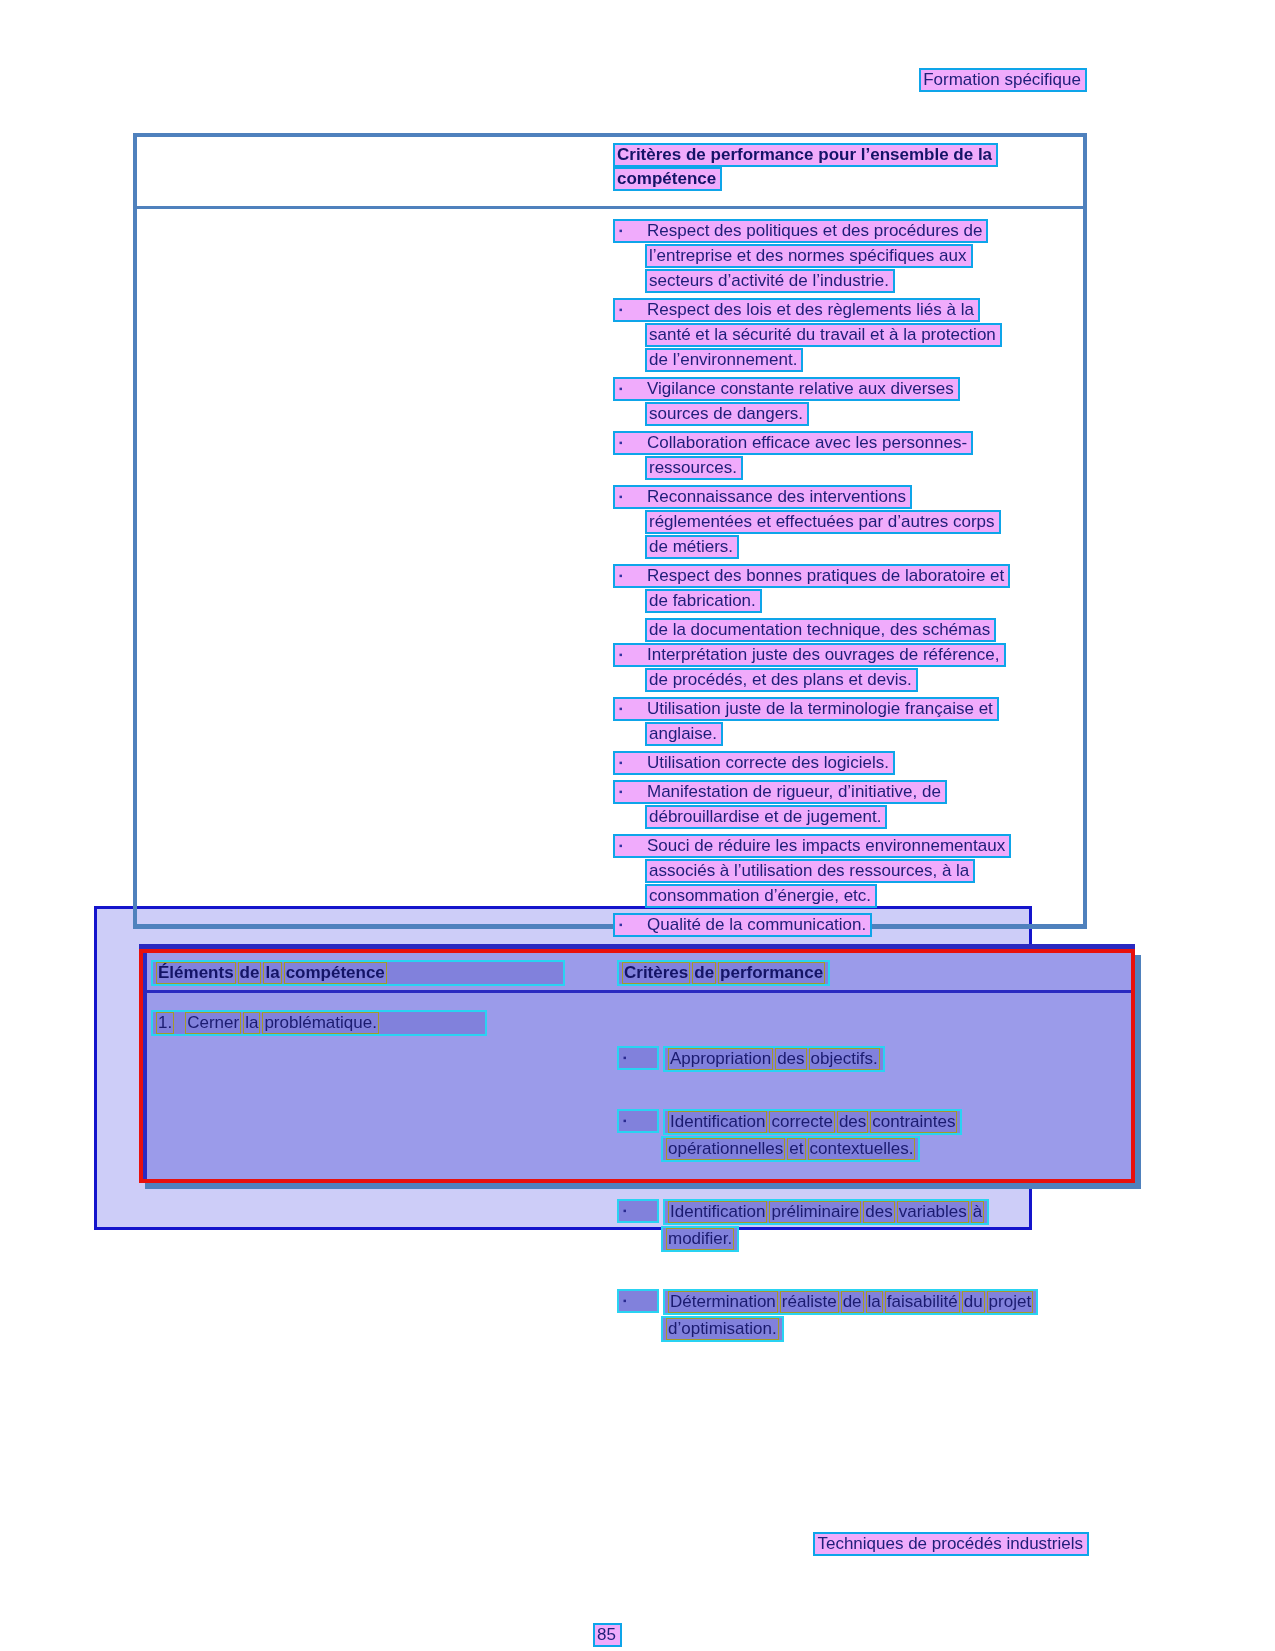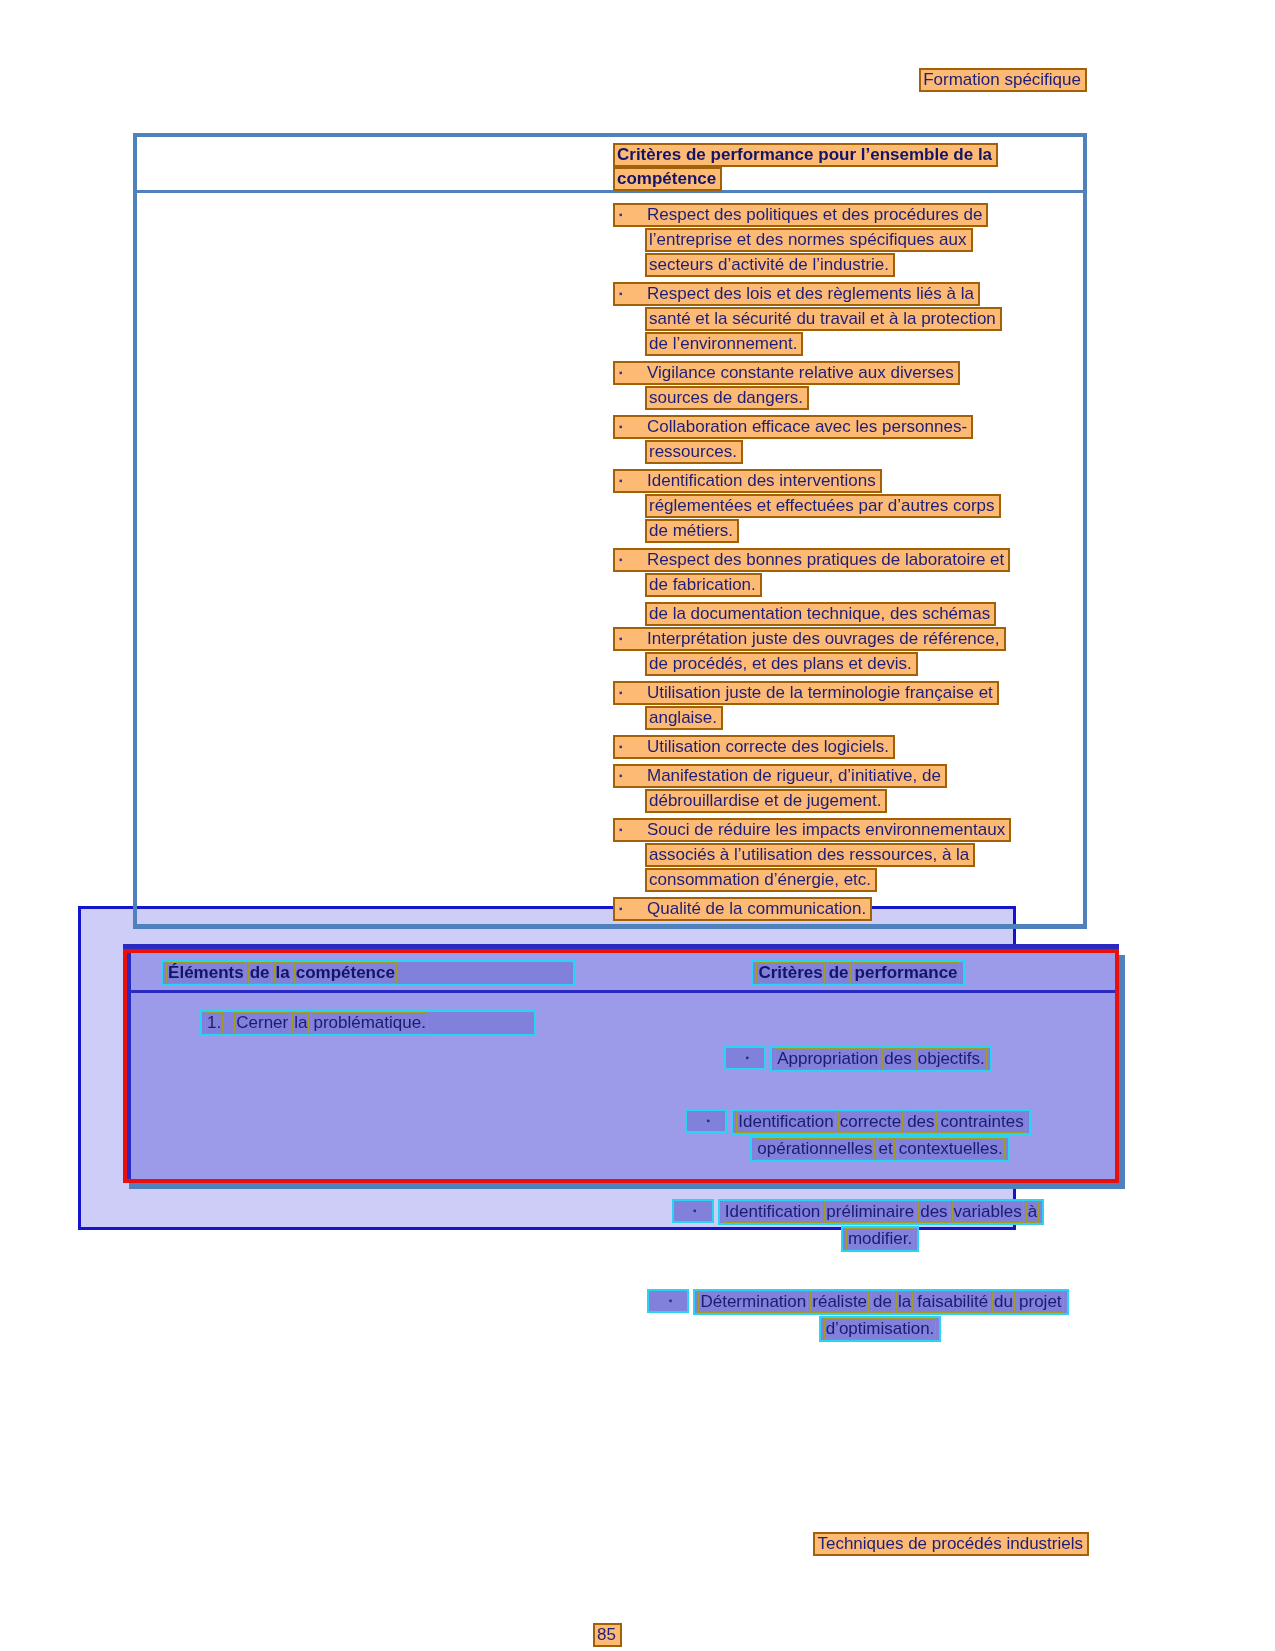--- a/index.html
+++ b/index.html
@@ -4,50 +4,50 @@
 <title>Document</title>
 <style>
   html,body{margin:0;padding:0;background:#ffffff;}
   #page{
     position:relative;width:1275px;height:1651px;background:#ffffff;
     font-family:"Liberation Sans",sans-serif;color:#1e1e78;overflow:hidden;
   }
 
   
   .hl{
-    display:inline-block;background:#fdba74;border:2px solid #a16207;
+    display:inline-block;background:#f0abfc;border:2px solid #0ea5e9;
     color:#1e1e78;font-size:17px;line-height:20px;padding:0 4px 0 2px;
     white-space:nowrap;vertical-align:top;
   }
   .bold{font-weight:bold;color:#141466;}
 
   .toplabel{position:absolute;top:68px;right:188px;}
   .footerlabel{position:absolute;top:1532px;right:186px;}
   .pagenum{position:absolute;top:1623px;left:593px;}
 
   
   .table1{
     position:absolute;left:133px;top:133px;width:954px;height:796px;
     border:4px solid #4f81bd;border-bottom-width:5px;background:transparent;
     box-sizing:border-box;z-index:2;
   }
-  .t1-header{height:56px;border-bottom:3px solid #4f81bd;box-sizing:border-box;
+  .t1-header{height:72px;border-bottom:3px solid #4f81bd;box-sizing:border-box;
     padding:6px 0 16px 476px;}
   .t1-header .hl{display:block;width:-moz-fit-content;width:fit-content;margin-bottom:0;}
   .t1-body{padding:10px 0 0 476px;}
   .b1item{margin-bottom:4px;}
   .b1row{line-height:0;}
   .b1row .hl{margin-bottom:1px;}
   .b1row.cont .hl{margin-left:32px;}
   .blt{display:inline-block;width:28px;padding-left:2px;font-size:10px;color:#3333a0;vertical-align:top;}
 
   
   .outer{
-    position:absolute;left:78px;top:906px;width:938px;height:324px;
-    background:#cdcdf8;border:3px solid #1414cc;box-sizing:border-box;z-index:1;text-align:center;
+    position:absolute;left:94px;top:906px;width:938px;height:324px;
+    background:#cdcdf8;border:3px solid #1414cc;box-sizing:border-box;z-index:1;
   }
 
   
   .table2{
     position:absolute;left:42px;top:40px;width:996px;height:234px;
     background:#9b9bea;border:4px solid #e8100c;box-sizing:border-box;
     box-shadow:6px 6px 0 #4f81bd,0 -5px 0 #2a2ac0,inset 4px 0 0 #2a2ac0;
   }
   .t2-header{height:40px;border-bottom:3px solid #2a2ac0;box-sizing:border-box;
     padding:7px 0 0 8px;display:flex;}
@@ -101,21 +101,21 @@
         </div>
         <div class="b1item">
           <div class="b1row"><span class="hl"><span class="blt">▪</span><span>Vigilance constante relative aux diverses</span></span></div>
           <div class="b1row cont"><span class="hl"><span>sources de dangers.</span></span></div>
         </div>
         <div class="b1item">
           <div class="b1row"><span class="hl"><span class="blt">▪</span><span>Collaboration efficace avec les personnes-</span></span></div>
           <div class="b1row cont"><span class="hl"><span>ressources.</span></span></div>
         </div>
         <div class="b1item">
-          <div class="b1row"><span class="hl"><span class="blt">▪</span><span>Identification des interventions</span></span></div>
+          <div class="b1row"><span class="hl"><span class="blt">▪</span><span>Reconnaissance des interventions</span></span></div>
           <div class="b1row cont"><span class="hl"><span>réglementées et effectuées par d’autres corps</span></span></div>
           <div class="b1row cont"><span class="hl"><span>de métiers.</span></span></div>
         </div>
         <div class="b1item">
           <div class="b1row"><span class="hl"><span class="blt">▪</span><span>Respect des bonnes pratiques de laboratoire et</span></span></div>
           <div class="b1row cont"><span class="hl"><span>de fabrication.</span></span></div>
         </div>
         <div class="b1item">
           <div class="b1row cont"><span class="hl"><span>de la documentation technique, des schémas</span></span></div>
           <div class="b1row"><span class="hl"><span class="blt">▪</span><span>Interprétation juste des ouvrages de référence,</span></span></div>

